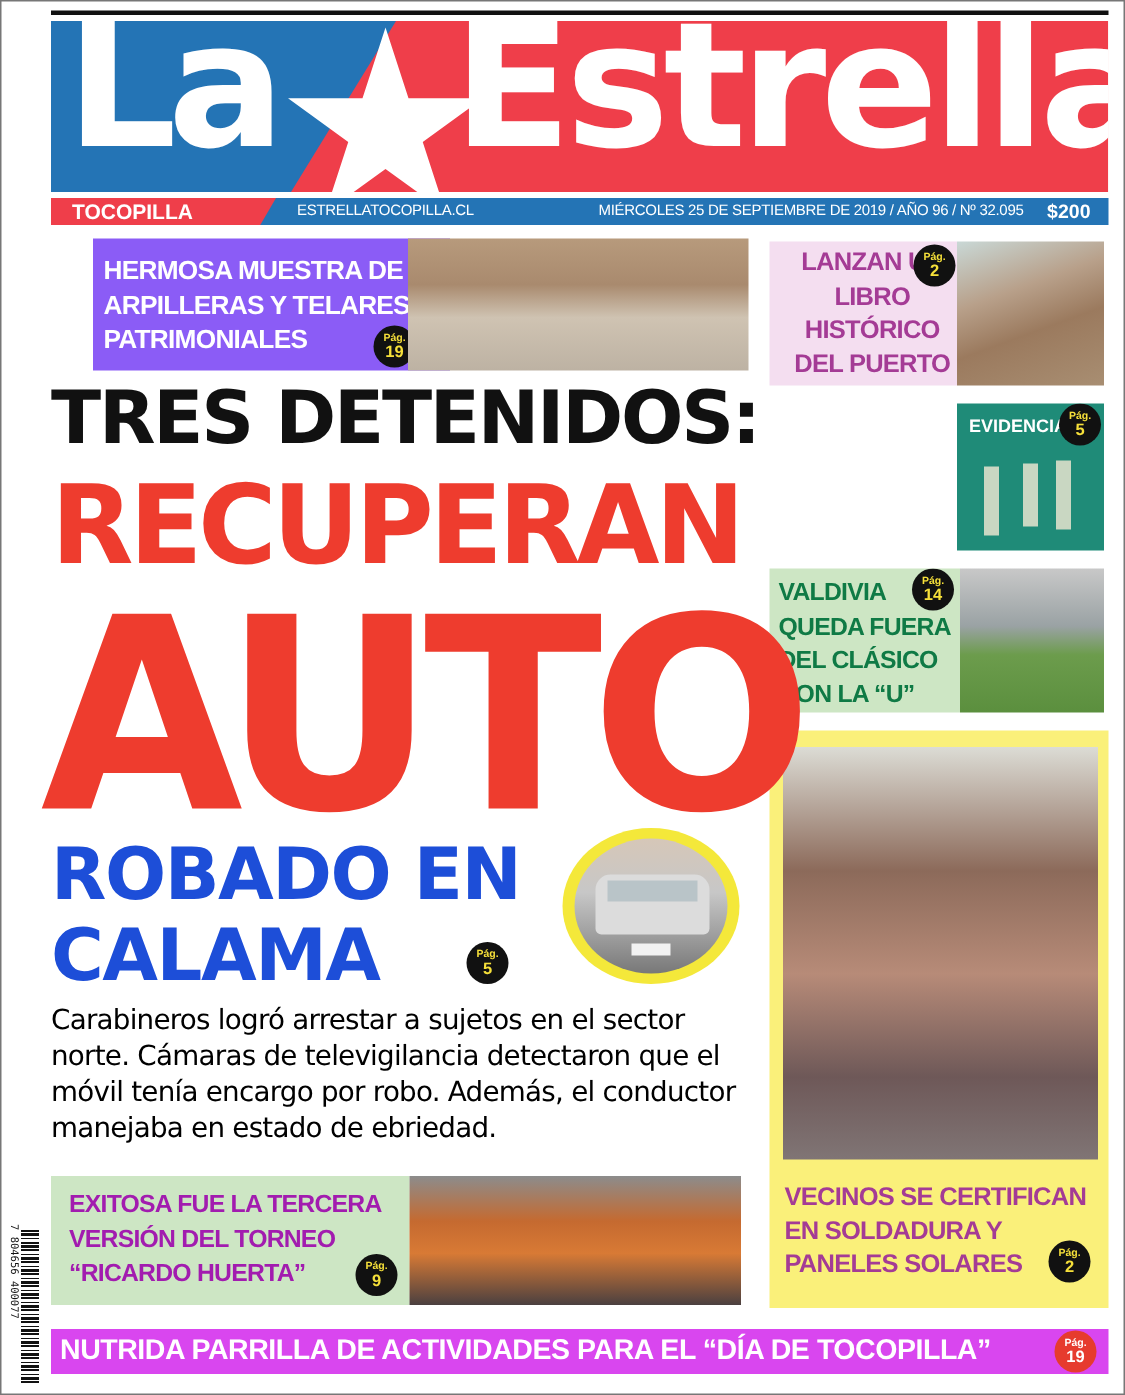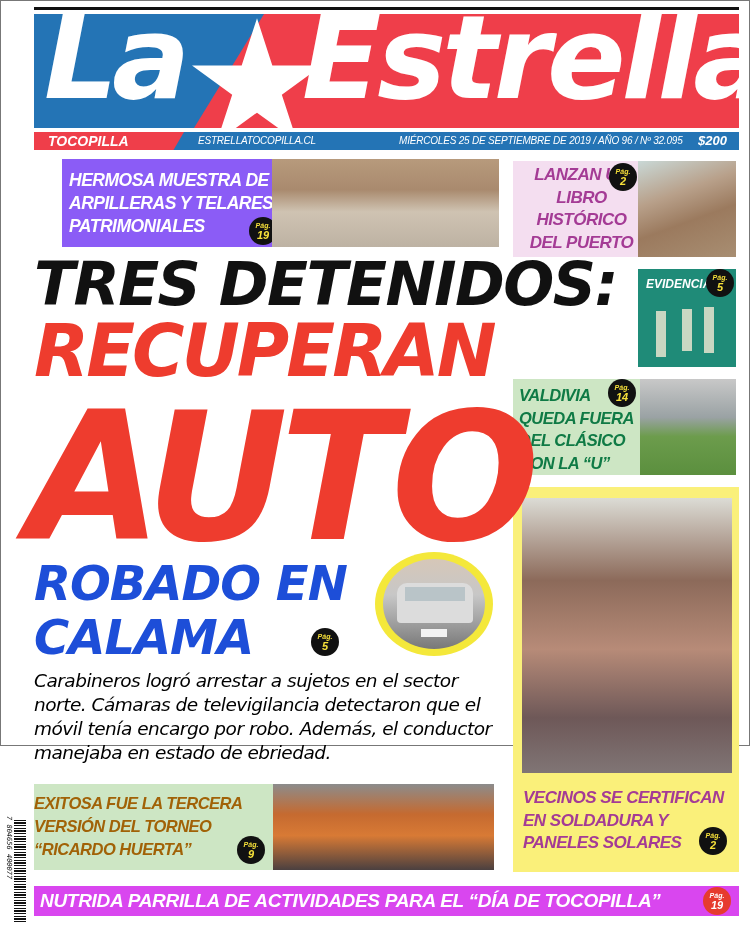--- a/index.html
+++ b/index.html
@@ -1,18 +1,18 @@
 <!DOCTYPE html>
 <html><head>
 <meta charset="utf-8">
 <style>
   * { box-sizing: border-box; margin: 0; padding: 0; }
   html, body { width: 750px; height: 930px; background: #ffffff; overflow: hidden; }
   body { position: relative; font-family: "DejaVu Sans", sans-serif; }
-  .page { position: absolute; left: 0; top: 0; width: 750px; height: 746px; border: 1px solid #777; background: #fff; font-style: italic; }
+  .page { position: absolute; left: 0; top: 0; width: 750px; height: 930px; border: 1px solid #777; background: #fff; }
   .top-rule { position: absolute; left: 33px; top: 6px; width: 705px; height: 3px; background: #111; }
 
   
   .masthead { position: absolute; left: 33px; top: 13px; width: 705px; height: 114px; overflow: hidden; }
   .mast-blue { position: absolute; left: 0; top: 0; width: 230px; height: 114px; background: #2474b5; }
   .mast-red { position: absolute; left: 160px; top: 0; width: 545px; height: 114px; background: #ef3e4a;
               clip-path: polygon(70px 0, 100% 0, 100% 100%, 0 100%); }
   .mast-la { position: absolute; left: 10px; top: -14px; font-family: "DejaVu Sans", sans-serif; font-weight: bold;
              font-size: 116px; color: #fff; letter-spacing: -6px; line-height: 1; }
   .mast-star { position: absolute; left: 158px; top: 4px; width: 130px; height: 124px; }
@@ -61,36 +61,36 @@
              background: linear-gradient(180deg, #c8c8c8 0%, #9aa2a4 40%, #6c9c4c 60%, #5b8f3e 100%); }
 
   
   .b-vec { left: 512px; top: 486px; width: 226px; height: 385px; background: #faf07a; }
   .ph-vec { left: 521px; top: 497px; width: 210px; height: 275px;
             background: linear-gradient(180deg, #dcdcd5 0%, #8c6a5a 30%, #b78b78 55%, #6e5858 80%, #807575 100%); }
   .b-vec .hl { left: 10px; top: 300px; color: #a43b95; font-size: 17px; line-height: 22.5px; }
 
   
   .h1-black { position: absolute; left: 33px; top: 253px; font-family: "DejaVu Sans", sans-serif; font-weight: bold;
-              font-size: 60px; color: #111; letter-spacing: -1.5px; line-height: 1; white-space: nowrap; }
+              font-size: 49px; color: #111; letter-spacing: -1.5px; line-height: 1; white-space: nowrap; }
   .h1-red1 { position: absolute; left: 33px; top: 313px; font-family: "DejaVu Sans", sans-serif; font-weight: bold;
              font-size: 73px; color: #ee3c2e; letter-spacing: -3px; line-height: 1; white-space: nowrap; transform: scaleX(0.98); transform-origin: left; }
   .h1-red2 { position: absolute; left: 26px; top: 388px; font-family: "DejaVu Sans", sans-serif; font-weight: bold;
              font-size: 178px; color: #ee3c2e; letter-spacing: -8px; line-height: 1; white-space: nowrap; transform: scaleX(0.98); transform-origin: left; }
   .h1-black2 { position: absolute; left: 33px; top: 555px; font-family: "DejaVu Sans", sans-serif; font-weight: bold;
                font-size: 48px; color: #1d4ed8; letter-spacing: -1px; line-height: 54px; }
   .car-circle { position: absolute; left: 374px; top: 551px; width: 118px; height: 104px; border-radius: 50%;
                 background: #f4e83a; }
   .car-inner { position: absolute; left: 8px; top: 7px; width: 102px; height: 90px; border-radius: 50%;
                background: linear-gradient(180deg, #d6c7b8 0%, #c7c7c7 40%, #9a9a9a 75%, #787878 100%); overflow: hidden; }
   .lede { position: absolute; left: 33px; top: 668px; width: 470px; font-family: "DejaVu Sans", sans-serif; font-size: 18.5px; line-height: 24px; color: #000000; letter-spacing: -0.5px; }
 
   
   .b-torneo { left: 33px; top: 783px; width: 239px; height: 86px; background: #cde6c4; }
-  .b-torneo .hl { left: 0; top: 8px; color: #a16207; font-size: 16.5px; line-height: 23px; }
+  .b-torneo .hl { left: 12px; top: 8px; color: #a21caf; font-size: 16.5px; line-height: 23px; }
   .ph-torneo { left: 272px; top: 783px; width: 221px; height: 86px;
                background: linear-gradient(180deg, #8c8c8c 0%, #c56a30 35%, #d87a35 60%, #4b4040 100%); }
 
   
   .banner { position: absolute; left: 33px; top: 885px; width: 705px; height: 30px; background: #d946ef; }
   .banner .hl { left: 6px; top: 4px; color: #fff; font-size: 19px; line-height: 22px; letter-spacing: -0.3px; }
   .banner .pg { background: #e63b2e; color: #fff; top: 1px; right: 8px; }
 
   
   .barcode { position: absolute; left: 3px; top: 815px; width: 24px; height: 110px; }

